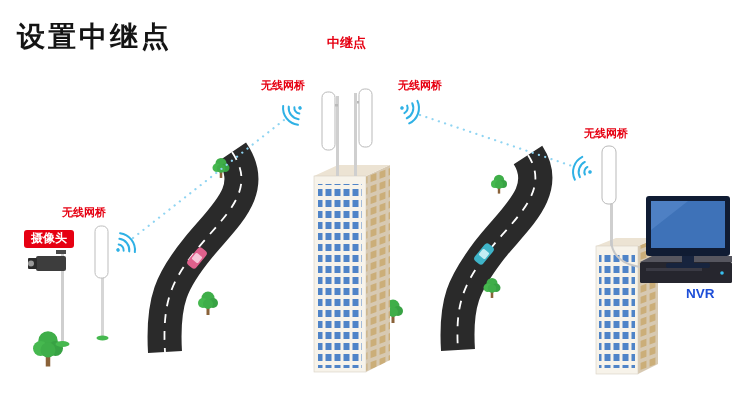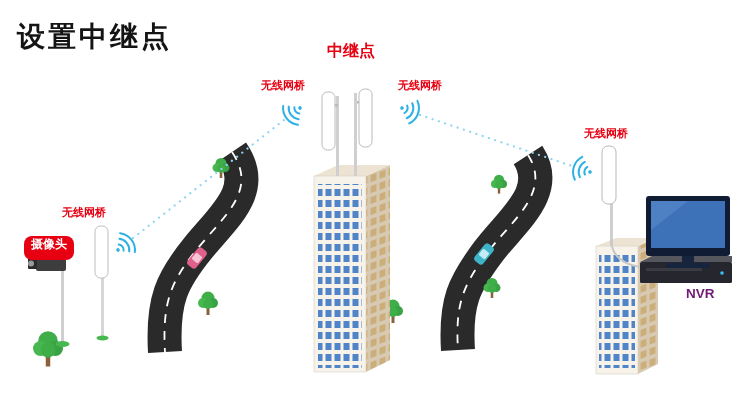--- a/index.html
+++ b/index.html
@@ -2,29 +2,29 @@
 <html><head>
 <meta charset="utf-8">
 <style>
   html,body{margin:0;padding:0;background:#ffffff;}
   .stage{position:relative;width:732px;height:401px;background:#ffffff;overflow:hidden;
          font-family:"Liberation Sans","DejaVu Sans",sans-serif;}
   .stage svg{position:absolute;left:0;top:0;}
   .lbl{position:absolute;white-space:nowrap;line-height:1.1;}
   .title{left:17px;top:22px;font-size:28px;font-weight:bold;color:#141414;letter-spacing:3px;}
   .red{color:#e60012;}
-  .relay{left:327px;top:42px;font-size:16px;font-weight:bold;}
+  .relay{left:327px;top:36px;font-size:13px;font-weight:bold;}
   .bridge{font-size:11px;font-weight:bold;}
   .bridge-cl{left:261px;top:79px;}
   .bridge-cr{left:398px;top:79px;}
   .bridge-r{left:584px;top:127px;}
   .bridge-l{left:62px;top:206px;}
-  .badge{left:24px;top:236px;background:#e60012;color:#ffffff;font-size:12px;
-         padding:2px 7px 9px 7px;border-radius:8px;font-weight:bold;}
-  .nvr{left:686px;top:287px;font-size:13.5px;color:#701a75;font-weight:bold;}
+  .badge{left:24px;top:230px;background:#e60012;color:#ffffff;font-size:12px;
+         padding:2px 7px 3px 7px;border-radius:3px;font-weight:bold;}
+  .nvr{left:686px;top:287px;font-size:13.5px;color:#1d4ed8;font-weight:bold;}
 </style>
 </head>
 <body>
 
 <div class="stage">
 
   <svg width="750" height="401" viewBox="0 0 750 401" xmlns="http://www.w3.org/2000/svg" xmlns:xlink="http://www.w3.org/1999/xlink">
     <defs>
       <pattern id="winFront" width="9" height="11" patternUnits="userSpaceOnUse">
         <rect x="1.5" y="2" width="6" height="7" fill="#4f84c8"></rect>

